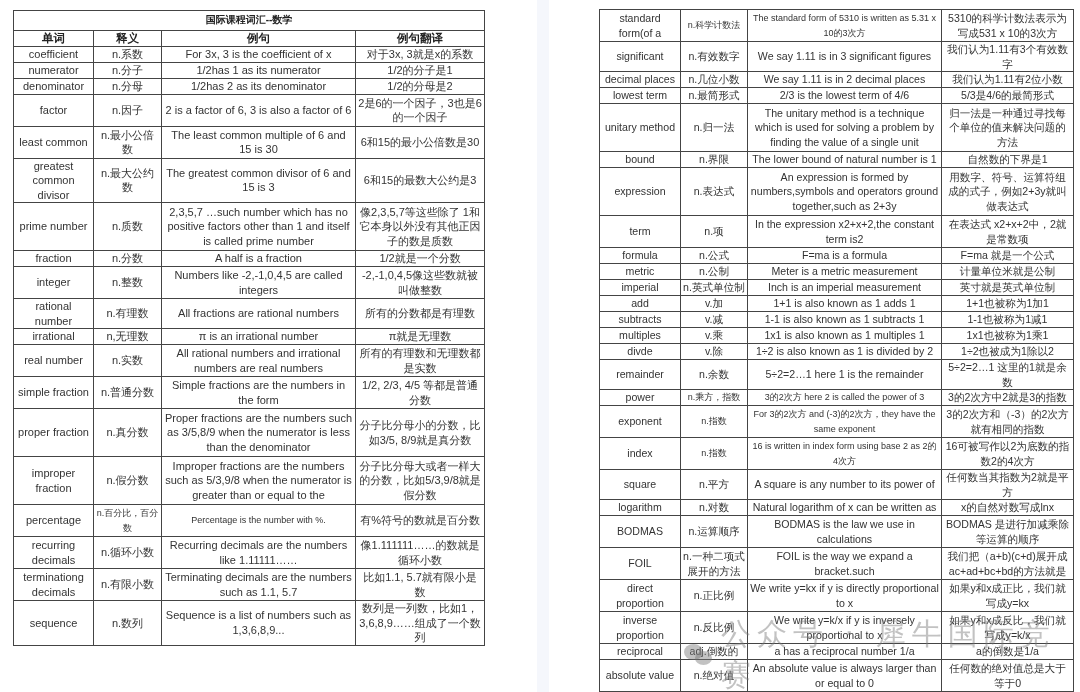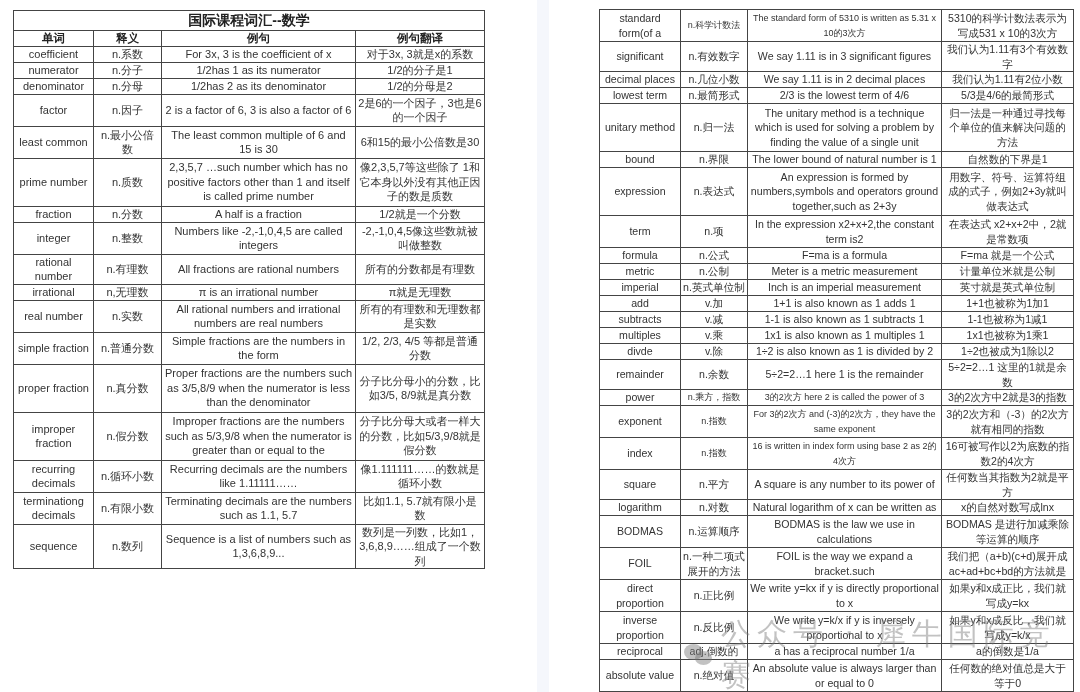--- a/index.html
+++ b/index.html
@@ -11,21 +11,21 @@
   table.vocab {
     position:absolute; border-collapse:collapse; table-layout:fixed;
     background:#fff;
   }
   table.vocab td, table.vocab th {
     border:1.4px solid #444; text-align:center; vertical-align:middle;
     padding:0 2px; line-height:14.5px; overflow:hidden; word-break:break-word;
   }
   #left-table { left:13px; top:10px; width:471px; font-size:11px; }
   #right-table { left:599px; top:9px; width:474px; font-size:10.6px; }
-  .title-cell { font-weight:bold; font-size:14px; height:19px; color:#222; }
+  .title-cell { font-weight:bold; font-size:10px; height:19px; color:#222; }
   th { font-weight:bold; font-size:11.5px; color:#222; height:14px; }
   .small { font-size:9px; }
   .watermark {
     position:absolute; left:684px; top:614px; display:flex; align-items:center; gap:8px;
     color:rgba(120,120,120,0.45); font-size:30px; letter-spacing:6px; pointer-events:none;
     font-family:"DejaVu Sans",sans-serif;
   }
   .wm-icon { width:30px; height:26px; position:relative; }
   .wm-icon span { position:absolute; background:rgba(120,120,120,0.45); border-radius:50%; }
 </style>
@@ -76,20 +76,26 @@
         <td>n.因子</td>
         <td>2 is a factor of 6, 3 is also a factor of 6</td>
         <td>2是6的一个因子，3也是6的一个因子</td>
       </tr>
       <tr style="height: 32px;">
         <td>least common</td>
         <td>n.最小公倍数</td>
         <td>The least common multiple of 6 and 15 is 30</td>
         <td>6和15的最小公倍数是30</td>
       </tr>
+      <tr style="height: 32px;">
+        <td>greatest common divisor</td>
+        <td>n.最大公约数</td>
+        <td>The greatest common divisor of 6 and 15 is 3</td>
+        <td>6和15的最数大公约是3</td>
+      </tr>
       <tr style="height: 48px;">
         <td>prime number</td>
         <td>n.质数</td>
         <td>2,3,5,7 …such number which has no positive factors other than 1 and itself is called prime number</td>
         <td>像2,3,5,7等这些除了 1和它本身以外没有其他正因子的数是质数</td>
       </tr>
       <tr style="height: 16px;">
         <td>fraction</td>
         <td>n.分数</td>
         <td>A half is a fraction</td>
@@ -129,20 +135,26 @@
         <td>proper fraction</td>
         <td>n.真分数</td>
         <td>Proper fractions are the numbers such as 3/5,8/9 when the numerator is less than the denominator</td>
         <td>分子比分母小的分数，比如3/5, 8/9就是真分数</td>
       </tr>
       <tr style="height: 48px;">
         <td>improper fraction</td>
         <td>n.假分数</td>
         <td>Improper fractions are the numbers such as 5/3,9/8 when the numerator is greater than or equal to the</td>
         <td>分子比分母大或者一样大的分数，比如5/3,9/8就是假分数</td>
+      </tr>
+      <tr style="height: 32px;">
+        <td>percentage</td>
+        <td class="small">n.百分比，百分数</td>
+        <td class="small">Percentage is the number with %.</td>
+        <td>有%符号的数就是百分数</td>
       </tr>
       <tr style="height: 32px;">
         <td>recurring decimals</td>
         <td>n.循环小数</td>
         <td>Recurring decimals are the numbers like 1.11111……</td>
         <td>像1.111111……的数就是循环小数</td>
       </tr>
       <tr style="height: 32px;">
         <td>terminationg decimals</td>
         <td>n.有限小数</td>

